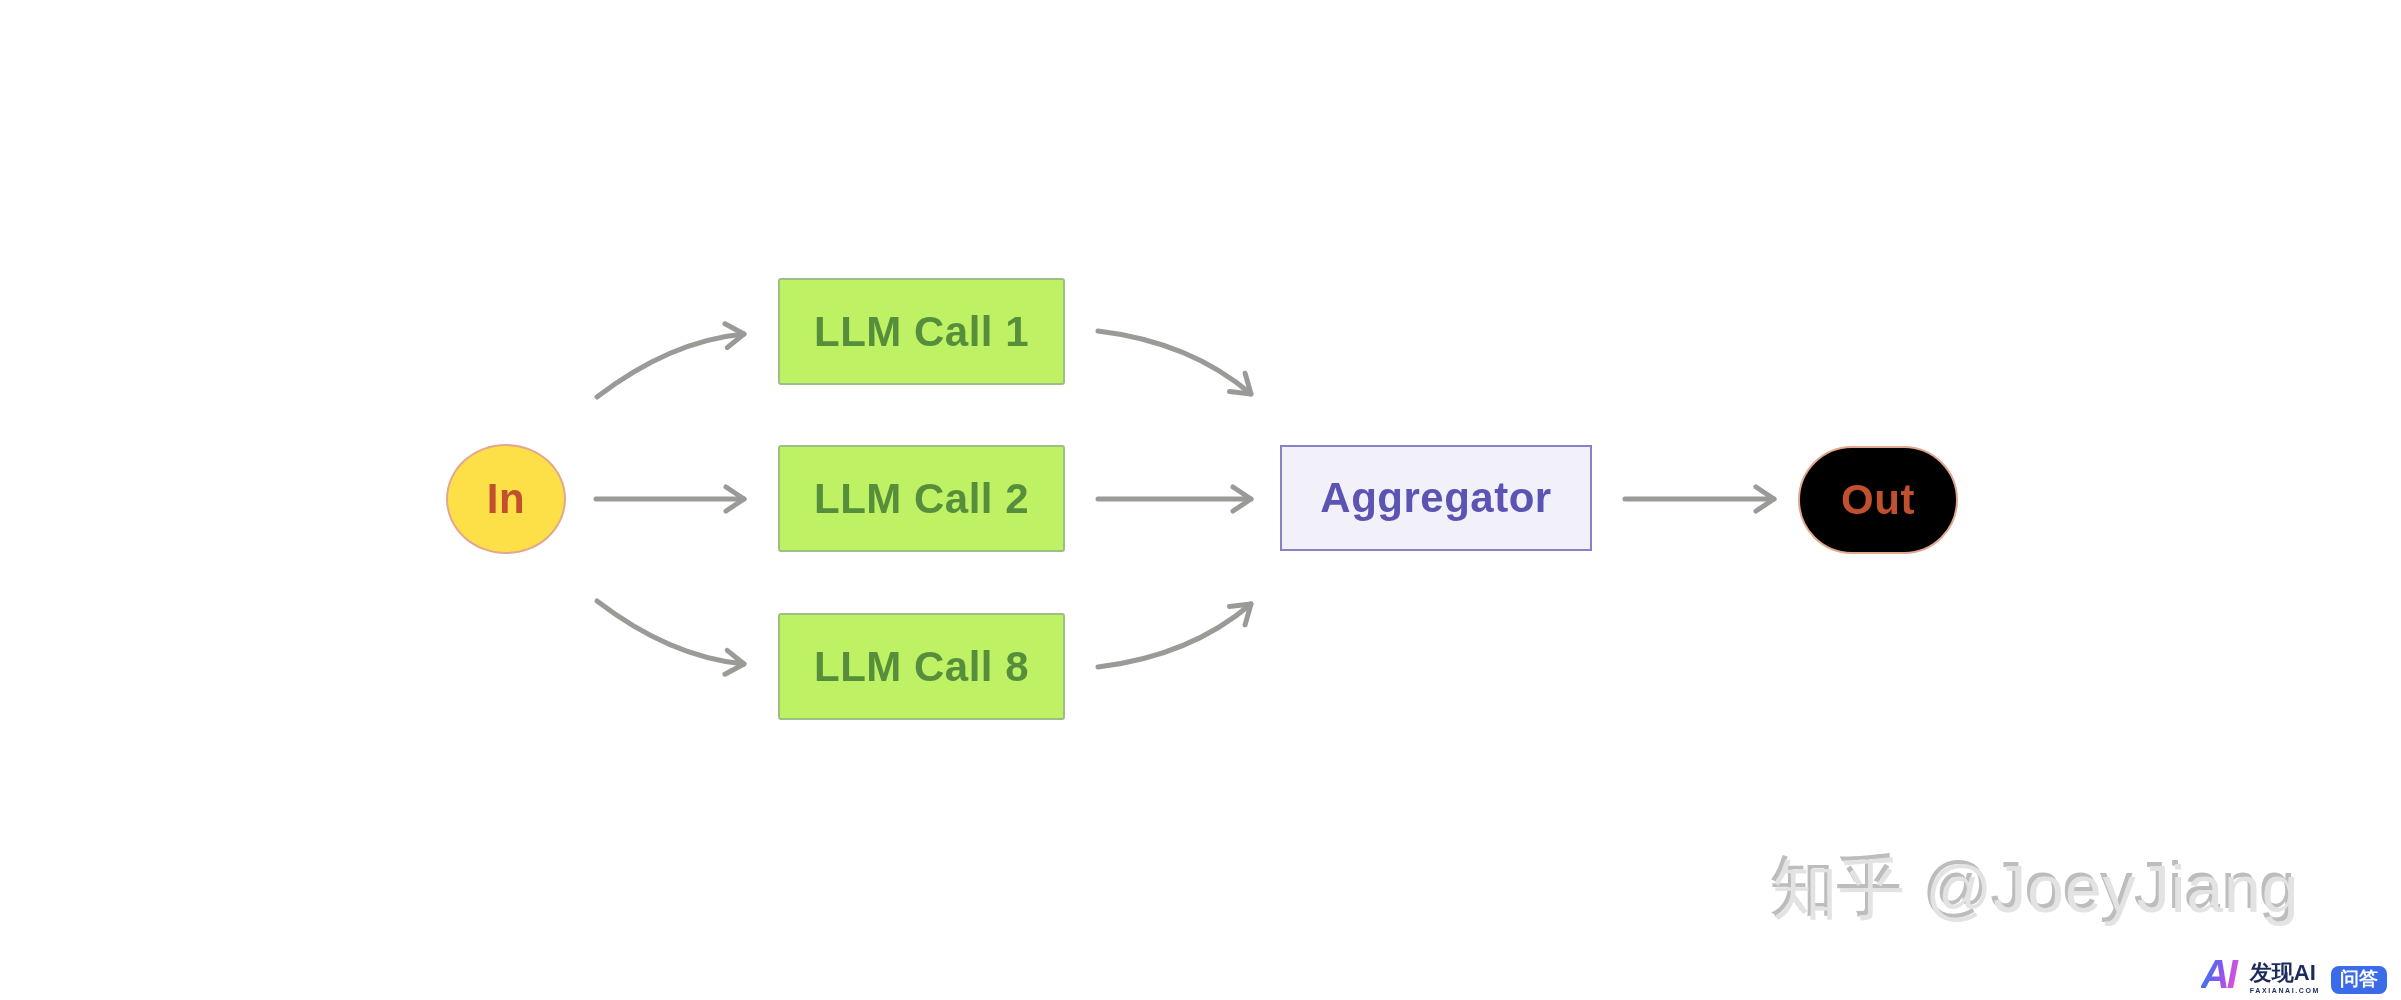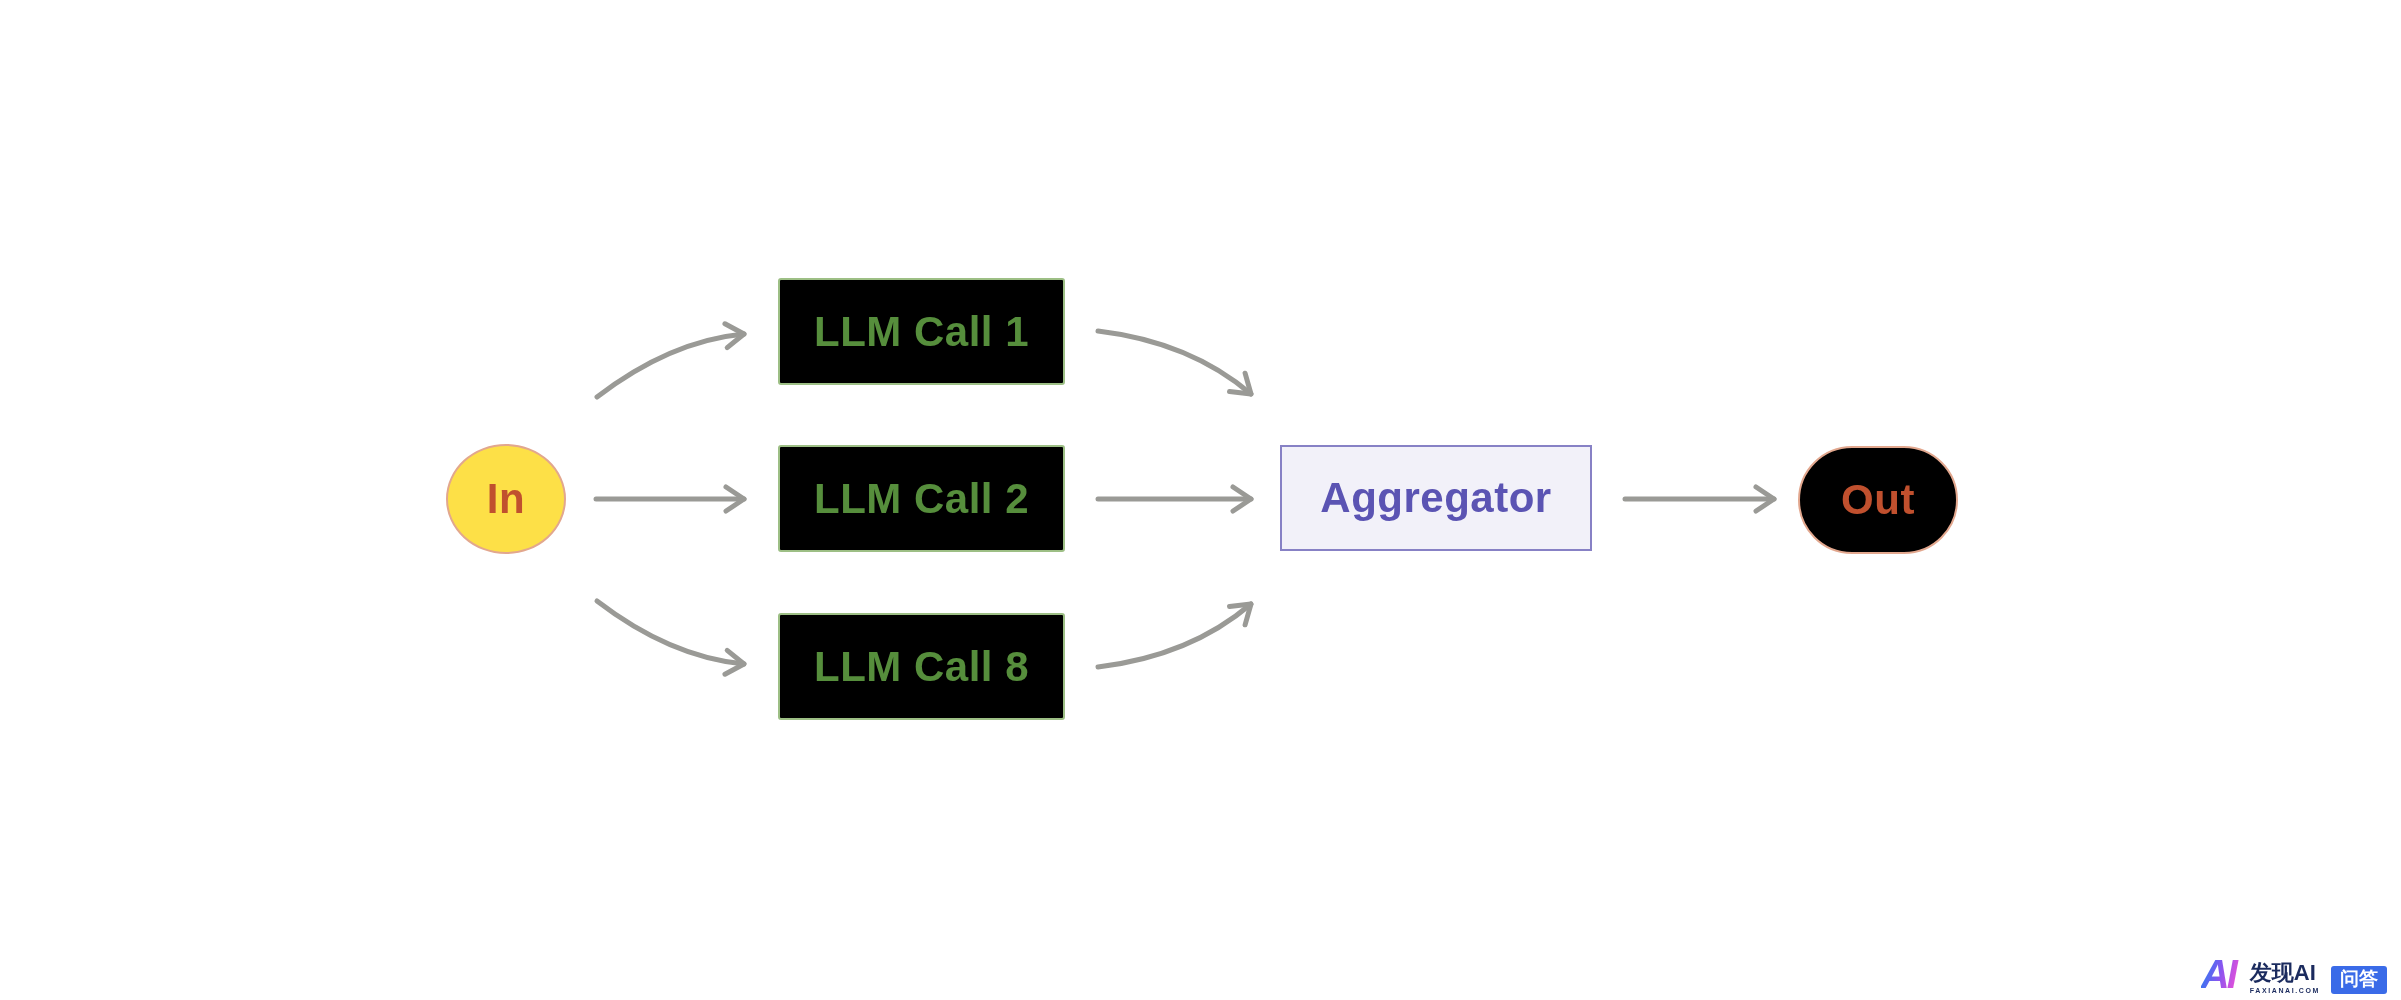--- a/index.html
+++ b/index.html
@@ -30,21 +30,21 @@
   }
   .node-in {
     left: 446px; top: 444px; width: 120px; height: 110px;
     border-radius: 50%;
     background: #fde047;
     border: 2px solid #e2a78e;
     color: #c0502e;
   }
   .node-llm {
     left: 778px; width: 287px; height: 107px;
-    background: #000000;
+    background: #bef264;
     border: 2.5px solid #9dbf85;
     border-radius: 3px;
     color: #568e3c;
   }
   .node-llm-1 { top: 278px; }
   .node-llm-2 { top: 445px; }
   .node-llm-3 { top: 613px; }
   .node-aggregator {
     left: 1280px; top: 445px; width: 312px; height: 106px;
     background: #f2f1f9;
@@ -129,21 +129,21 @@
     font-weight: 700;
     letter-spacing: 1.6px;
     color: #1b2b5e;
   }
   .qa-badge {
     background: #3a6be8;
     color: #ffffff;
     font-size: 19px;
     font-weight: 700;
     padding: 3px 9px 4px 9px;
-    border-radius: 3px;
+    border-radius: 8px;
     line-height: 1.1;
     cursor: pointer;
   }
 </style>
 </head>
 <body>
 
 <div id="canvas">
 
   <svg id="edges" width="2401" height="1000" viewBox="0 0 2401 1000">
@@ -178,20 +178,21 @@
   </div>
 
   <div class="node node-aggregator">
     <span>Aggregator</span>
   </div>
 
   <div class="node node-out">
     <span>Out</span>
   </div>
 
+  <div class="watermark">知乎 @JoeyJiang</div>
 
   <div class="footer-logo">
     <span class="ai-mark">AI</span>
     <span class="brand-block">
       <span class="brand-name">发现AI</span>
       <span class="brand-domain">FAXIANAI.COM</span>
     </span>
     <span class="qa-badge">问答</span>
   </div>
 

